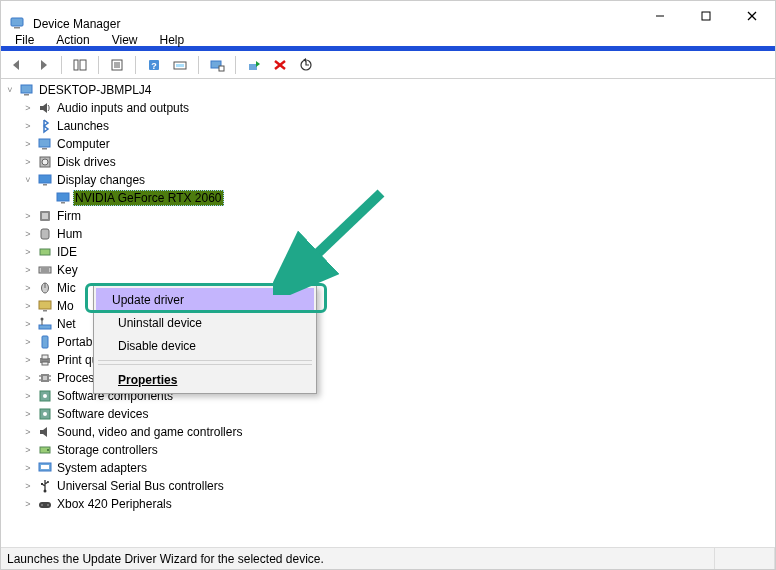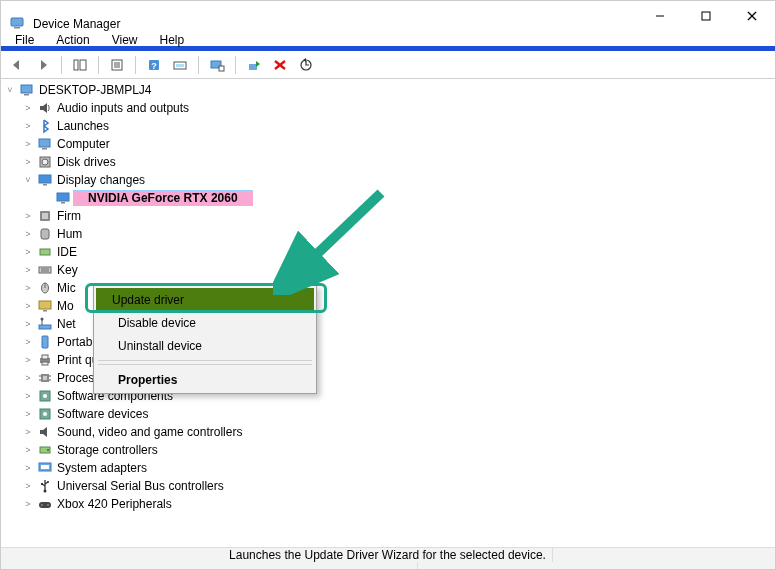--- a/index.html
+++ b/index.html
@@ -73,40 +73,40 @@
   .expander {
     width: 14px; height: 14px;
     display: inline-flex; align-items: center; justify-content: center;
     color: #888;
     font-size: 9px;
     cursor: pointer;
   }
   .expander.empty { visibility: hidden; }
   .node-icon { width: 16px; height: 16px; display: inline-flex; align-items:center; justify-content:center; margin: 0 2px; }
   .node-label { padding: 0 2px; }
-  .node-label.selected { background: #f9a8d4; border: 1px dotted #99d1ff; padding: 0 14px; font-weight: bold;}
+  .node-label.selected { background: #4d7c0f; border: 1px dotted #99d1ff; padding: 0 1px;}
   
   .context-menu {
     position: absolute;
     top: 206px; left: 92px;
     width: 224px;
     background: #f2f2f2;
     border: 1px solid #a0a0a0;
     box-shadow: 3px 3px 6px rgba(0,0,0,0.25);
     padding: 2px;
     z-index: 10;
   }
   .cm-item {
     height: 23px; display: flex; align-items: center;
     padding: 0 14px 0 22px;
     cursor: default;
   }
-  .cm-item.highlight { background: #4d7c0f; padding-left: 16px; }
+  .cm-item.highlight { background: #c4b5fd; padding-left: 16px; }
   .cm-sep { height: 1px; background: #d0d0d0; margin: 3px 2px; }
-  .cm-item.bold { font-weight: bold; }
+  .cm-item.bold { font-weight: bold; text-decoration: underline; }
   
   .cm-highlight-box {
     position: absolute;
     top: 204px; left: 84px;
     width: 242px; height: 30px;
     border: 3px solid #1fa789;
     border-radius: 6px;
     z-index: 20;
     pointer-events: none;
   }
@@ -117,21 +117,20 @@
     z-index: 25;
     pointer-events: none;
   }
   
   .statusbar {
     height: 22px;
     border-top: 1px solid #ddd;
     display: flex;
     align-items: center;
     background: #f3f3f3;
-    flex-direction: column;
   }
   .statusbar .cell { padding: 0 6px; border-right: 1px solid #ddd; height: 100%; display:flex; align-items:center;}
   .statusbar .cell.main { flex: 1; }
   .statusbar .cell.empty { width: 60px; }
 </style>
 </head>
 <body>
 
 <div class="titlebar">
   <span class="node-icon">
@@ -510,24 +509,24 @@
         </span>
         <span class="node-label">Xbox 420 Peripherals</span>
       </div>
     </div>
 
   <div class="context-menu">
     <div class="cm-item highlight">
         <span>Update driver</span>
       </div>
     <div class="cm-item">
+        <span>Uninstall device</span>
+      </div>
+    <div class="cm-item">
         <span>Disable device</span>
-      </div>
-    <div class="cm-item">
-        <span>Uninstall device</span>
       </div>
     <div class="cm-sep"></div>
     <div class="cm-sep"></div>
     <div class="cm-item bold">
         <span>Properties</span>
       </div>
   </div>
 
   <div class="cm-highlight-box"></div>
 

